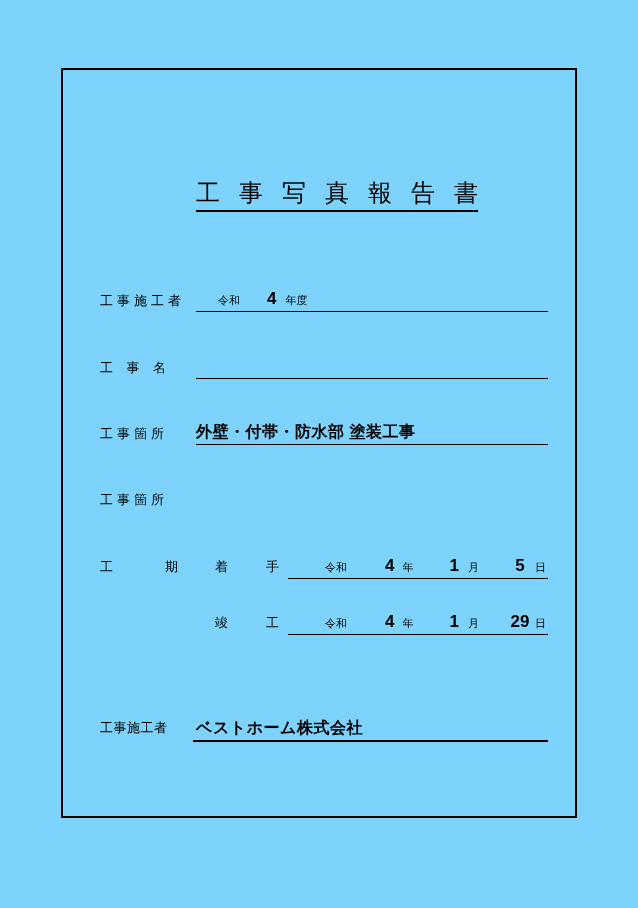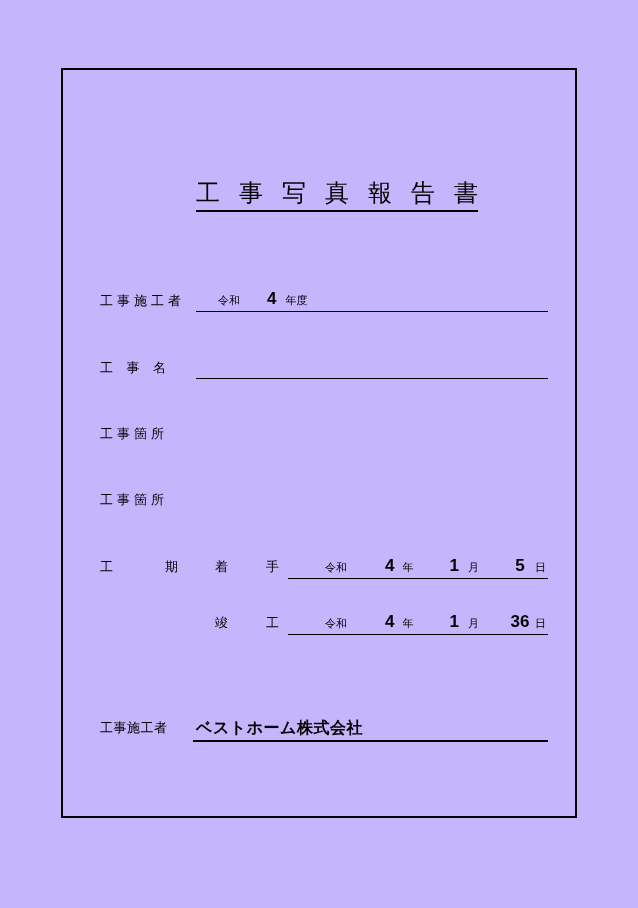--- a/index.html
+++ b/index.html
@@ -1,20 +1,20 @@
 <!DOCTYPE html>
 <html><head>
 <meta charset="utf-8">
 <style>
   html, body { margin: 0; padding: 0; background: #ffffff; }
   .canvas {
     position: relative;
     width: 638px;
     height: 908px;
-    background: #c4b5fd;
+    background: #7dd3fc;
     font-family: "Liberation Sans", "DejaVu Sans", sans-serif;
     color: #000000;
     overflow: hidden;
   }
   .page-border {
     position: absolute;
     left: 61px; top: 68px;
     width: 512px; height: 746px;
     border: 2px solid #000000;
   }
@@ -94,20 +94,23 @@
     <span class="seg-num" style="margin-left:27px;">4</span>
     <span class="seg-small" style="margin-left:9px;">年度</span>
   </div>
 
   <span class="lbl lbl3" style="left:100px; top:361px;">工事名</span>
   <div class="uline" style="left:196px; top:354px; width:352px; height:24px;">
     <span class="val-bold"></span>
   </div>
 
   <span class="lbl lbl4" style="left:100px; top:427px;">工事箇所</span>
+  <div class="uline" style="left:196px; top:419px; width:352px; height:25px;">
+    <span class="val-bold">外壁・付帯・防水部 塗装工事</span>
+  </div>
 
   <span class="lbl lbl4" style="left:100px; top:493px;">工事箇所</span>
 
   <span class="lbl" style="left:100px; top:560px;">工</span>
   <span class="lbl" style="left:165px; top:560px;">期</span>
   <span class="lbl" style="left:215px; top:560px;">着</span>
   <span class="lbl" style="left:266px; top:560px;">手</span>
   <div class="uline" style="left:288px; top:553px; width:260px; height:25px;">
     <span class="seg-small" style="margin-left:37px;">令和</span>
     <span class="seg-num" style="margin-left:38px;">4</span>
@@ -119,21 +122,21 @@
   </div>
 
   <span class="lbl" style="left:215px; top:616px;">竣</span>
   <span class="lbl" style="left:266px; top:616px;">工</span>
   <div class="uline" style="left:288px; top:609px; width:260px; height:25px;">
     <span class="seg-small" style="margin-left:37px;">令和</span>
     <span class="seg-num" style="margin-left:38px;">4</span>
     <span class="seg-small" style="margin-left:8px;">年</span>
     <span class="seg-num" style="margin-left:36px;">1</span>
     <span class="seg-small" style="margin-left:9px;">月</span>
-    <span class="seg-num seg-day" style="margin-left:26px;">36</span>
+    <span class="seg-num seg-day" style="margin-left:26px;">29</span>
     <span class="seg-small">日</span>
   </div>
 
   <span class="lbl lbl0" style="left:100px; top:721px;">工事施工者</span>
   <div class="uline thick" style="left:193px; top:715px; width:355px; height:25px;">
     <span class="val-bold" style="margin-left:3px;">ベストホーム株式会社</span>
   </div>
 
 </div>
 

